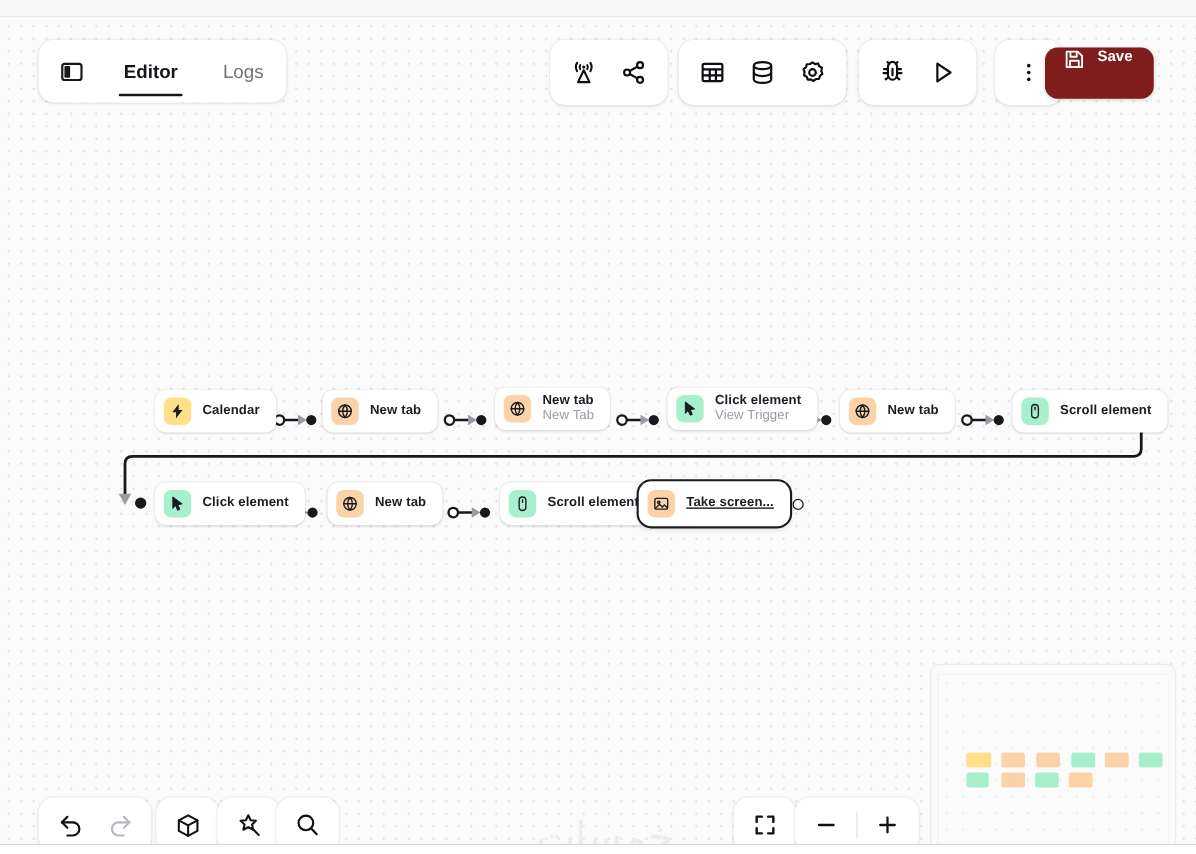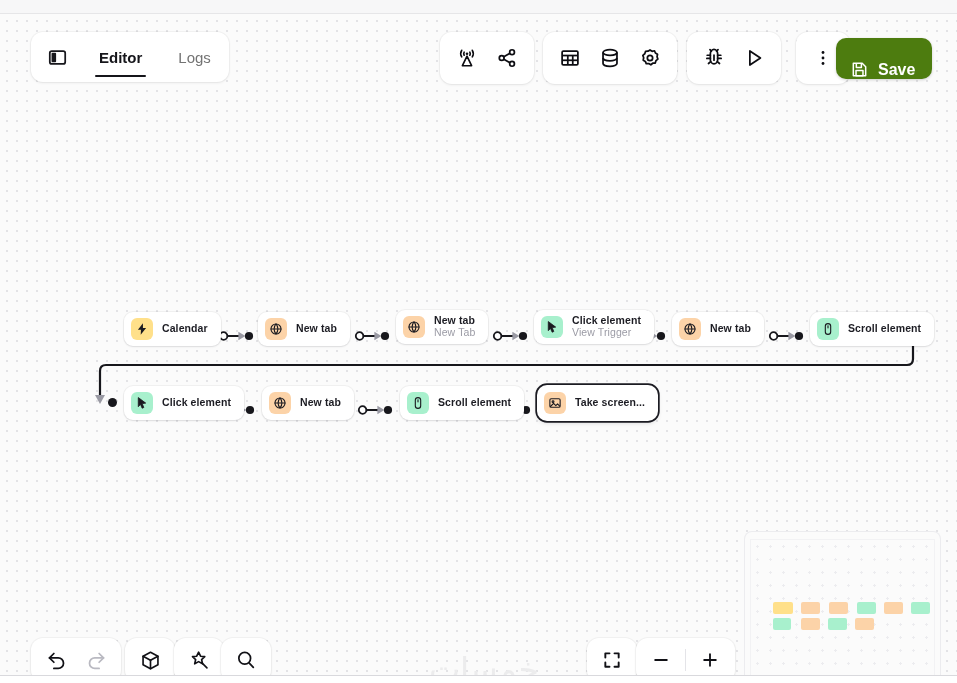--- a/index.html
+++ b/index.html
@@ -73,23 +73,23 @@
     cursor:pointer; color:#0d0d12;
   }
 
   #grp-a{ left:440px; }
   #grp-b{ left:543px; }
   #grp-c{ left:687px; }
   #grp-d{ left:796px; }
 
   .save-btn{
     position:absolute; left:836px; top:38px; height:41px; padding:0 17px 0 14px;
-    background:#4d7c0f; color:#fff; border-radius:10px;
-    display:flex; align-items:flex-end; gap:9px;
-    font-size:16px; font-weight:600; cursor:pointer;
+    background:#7f1d1d; color:#fff; border-radius:10px;
+    display:flex; align-items:flex-start; gap:9px;
+    font-size:12px; font-weight:600; cursor:pointer;
     box-shadow:0 1px 3px rgba(16,16,20,.18);
   }
 
   
   .node{
     position:absolute; height:34px; background:#fff; border-radius:9px;
     display:flex; align-items:center; padding:0 13px 0 7px; gap:9px;
     box-shadow:0 1px 2px rgba(16,16,20,.09), 0 0 0 1px rgba(16,16,20,.045);
     white-space:nowrap;
   }
@@ -336,21 +336,21 @@
           <div class="nicon" style="background: rgb(168, 240, 205);">
             <svg width="14" height="14" viewBox="0 0 24 24" fill="none" stroke="#1a1a20" stroke-width="1.9" stroke-linecap="round" stroke-linejoin="round">
               <rect x="7.4" y="2.8" width="9.2" height="18.4" rx="4.6"></rect>
               <path d="M12 6.6 V10"></path>
             </svg>
           </div>
           <div class="ntext">
             <div class="ntitle">Scroll element</div>
           </div>
         </div>
-        <div class="node selected" style="left: 537px; top: 371px;">
+        <div class="node selected" style="left: 511px; top: 371px; text-decoration: underline;">
           <div class="nicon" style="background: rgb(252, 211, 168);">
             <svg width="14" height="14" viewBox="0 0 24 24" fill="none" stroke="#1a1a20" stroke-width="1.9" stroke-linecap="round" stroke-linejoin="round">
               <rect x="3.2" y="4.6" width="17.6" height="14.8" rx="2.2"></rect>
               <circle cx="8.6" cy="10" r="1.6"></circle>
               <path d="M4.2 18 L9.6 12.6 L13.4 16.4 L16.4 13.6 L20 17.2"></path>
             </svg>
           </div>
           <div class="ntext">
             <div class="ntitle">Take screen...</div>
           </div>

